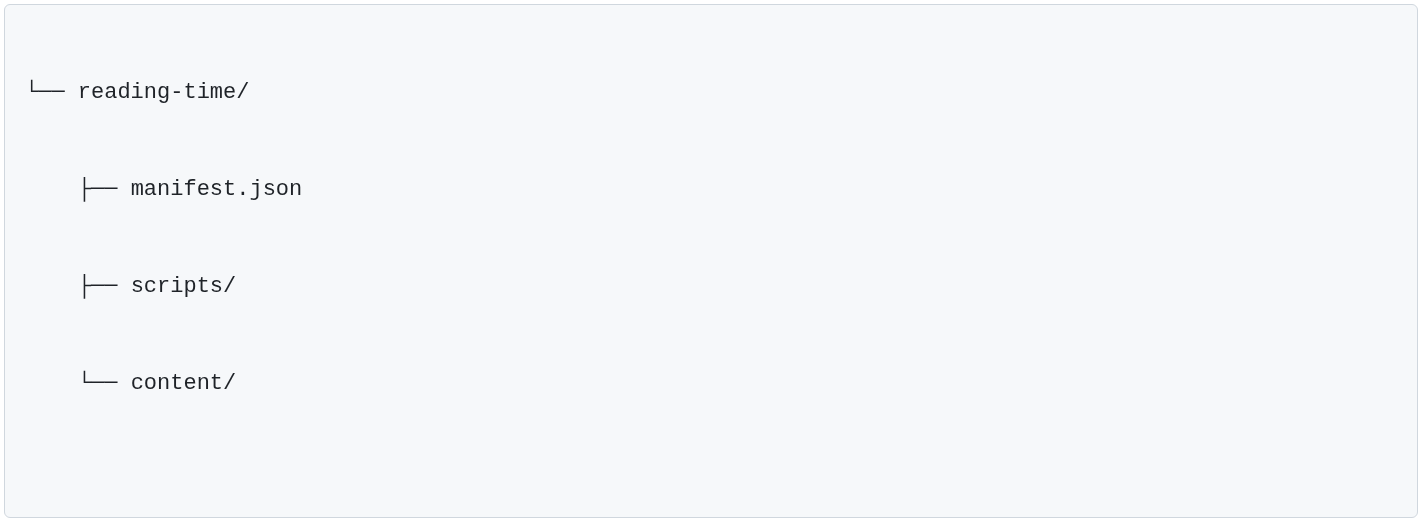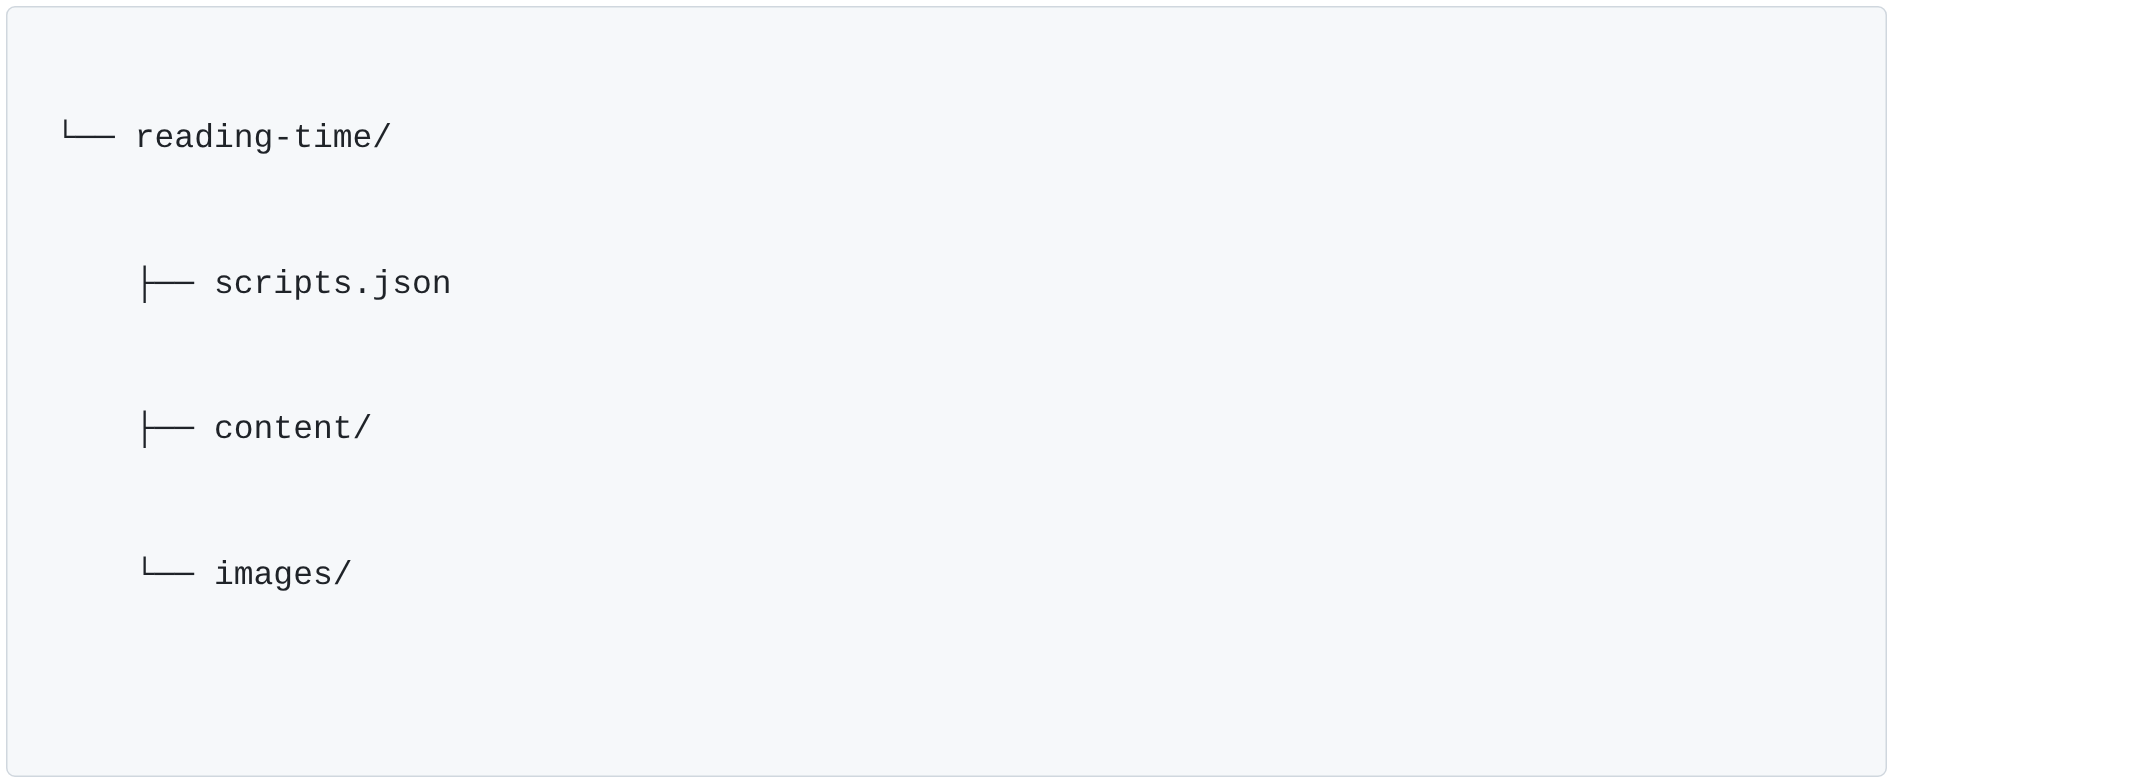--- a/index.html
+++ b/index.html
@@ -9,43 +9,43 @@
     }
     body {
       background: #ffffff;
       padding: 0;
       font-family: ui-monospace, SFMono-Regular, "SF Mono", Menlo, Consolas, "Liberation Mono", monospace;
     }
     .tree-container {
       background: #f6f8fa;
       border: 1px solid #d0d7de;
       border-radius: 6px;
-      padding: 16px 32px;
+      padding: 16px 20px;
       margin: 4px;
-      width: 1254px;
+      width: 1414px;
       height: 514px;
     }
     .tree-content {
       font-size: 22px;
       line-height: 2.2;
       color: #1f2328;
       white-space: pre;
       font-family: ui-monospace, SFMono-Regular, "SF Mono", Menlo, Consolas, "Liberation Mono", monospace;
     }
     .tree-line {
       display: block;
     }
   </style>
 </head>
 <body>
 
 <div class="tree-container">
   <div class="tree-content">
 <span class="tree-line"><span>└── </span><span>reading-time/</span></span>
-<span class="tree-line"><span>    ├── </span><span>scripts.json</span></span>
-<span class="tree-line"><span>    ├── </span><span>content/</span></span>
-<span class="tree-line"><span>    └── </span><span>images/</span></span>
+<span class="tree-line"><span>    ├── </span><span>manifest.json</span></span>
+<span class="tree-line"><span>    ├── </span><span>scripts/</span></span>
+<span class="tree-line"><span>    └── </span><span>content/</span></span>
 
 
 
 
   </div>
 </div>
 
 </body></html>

